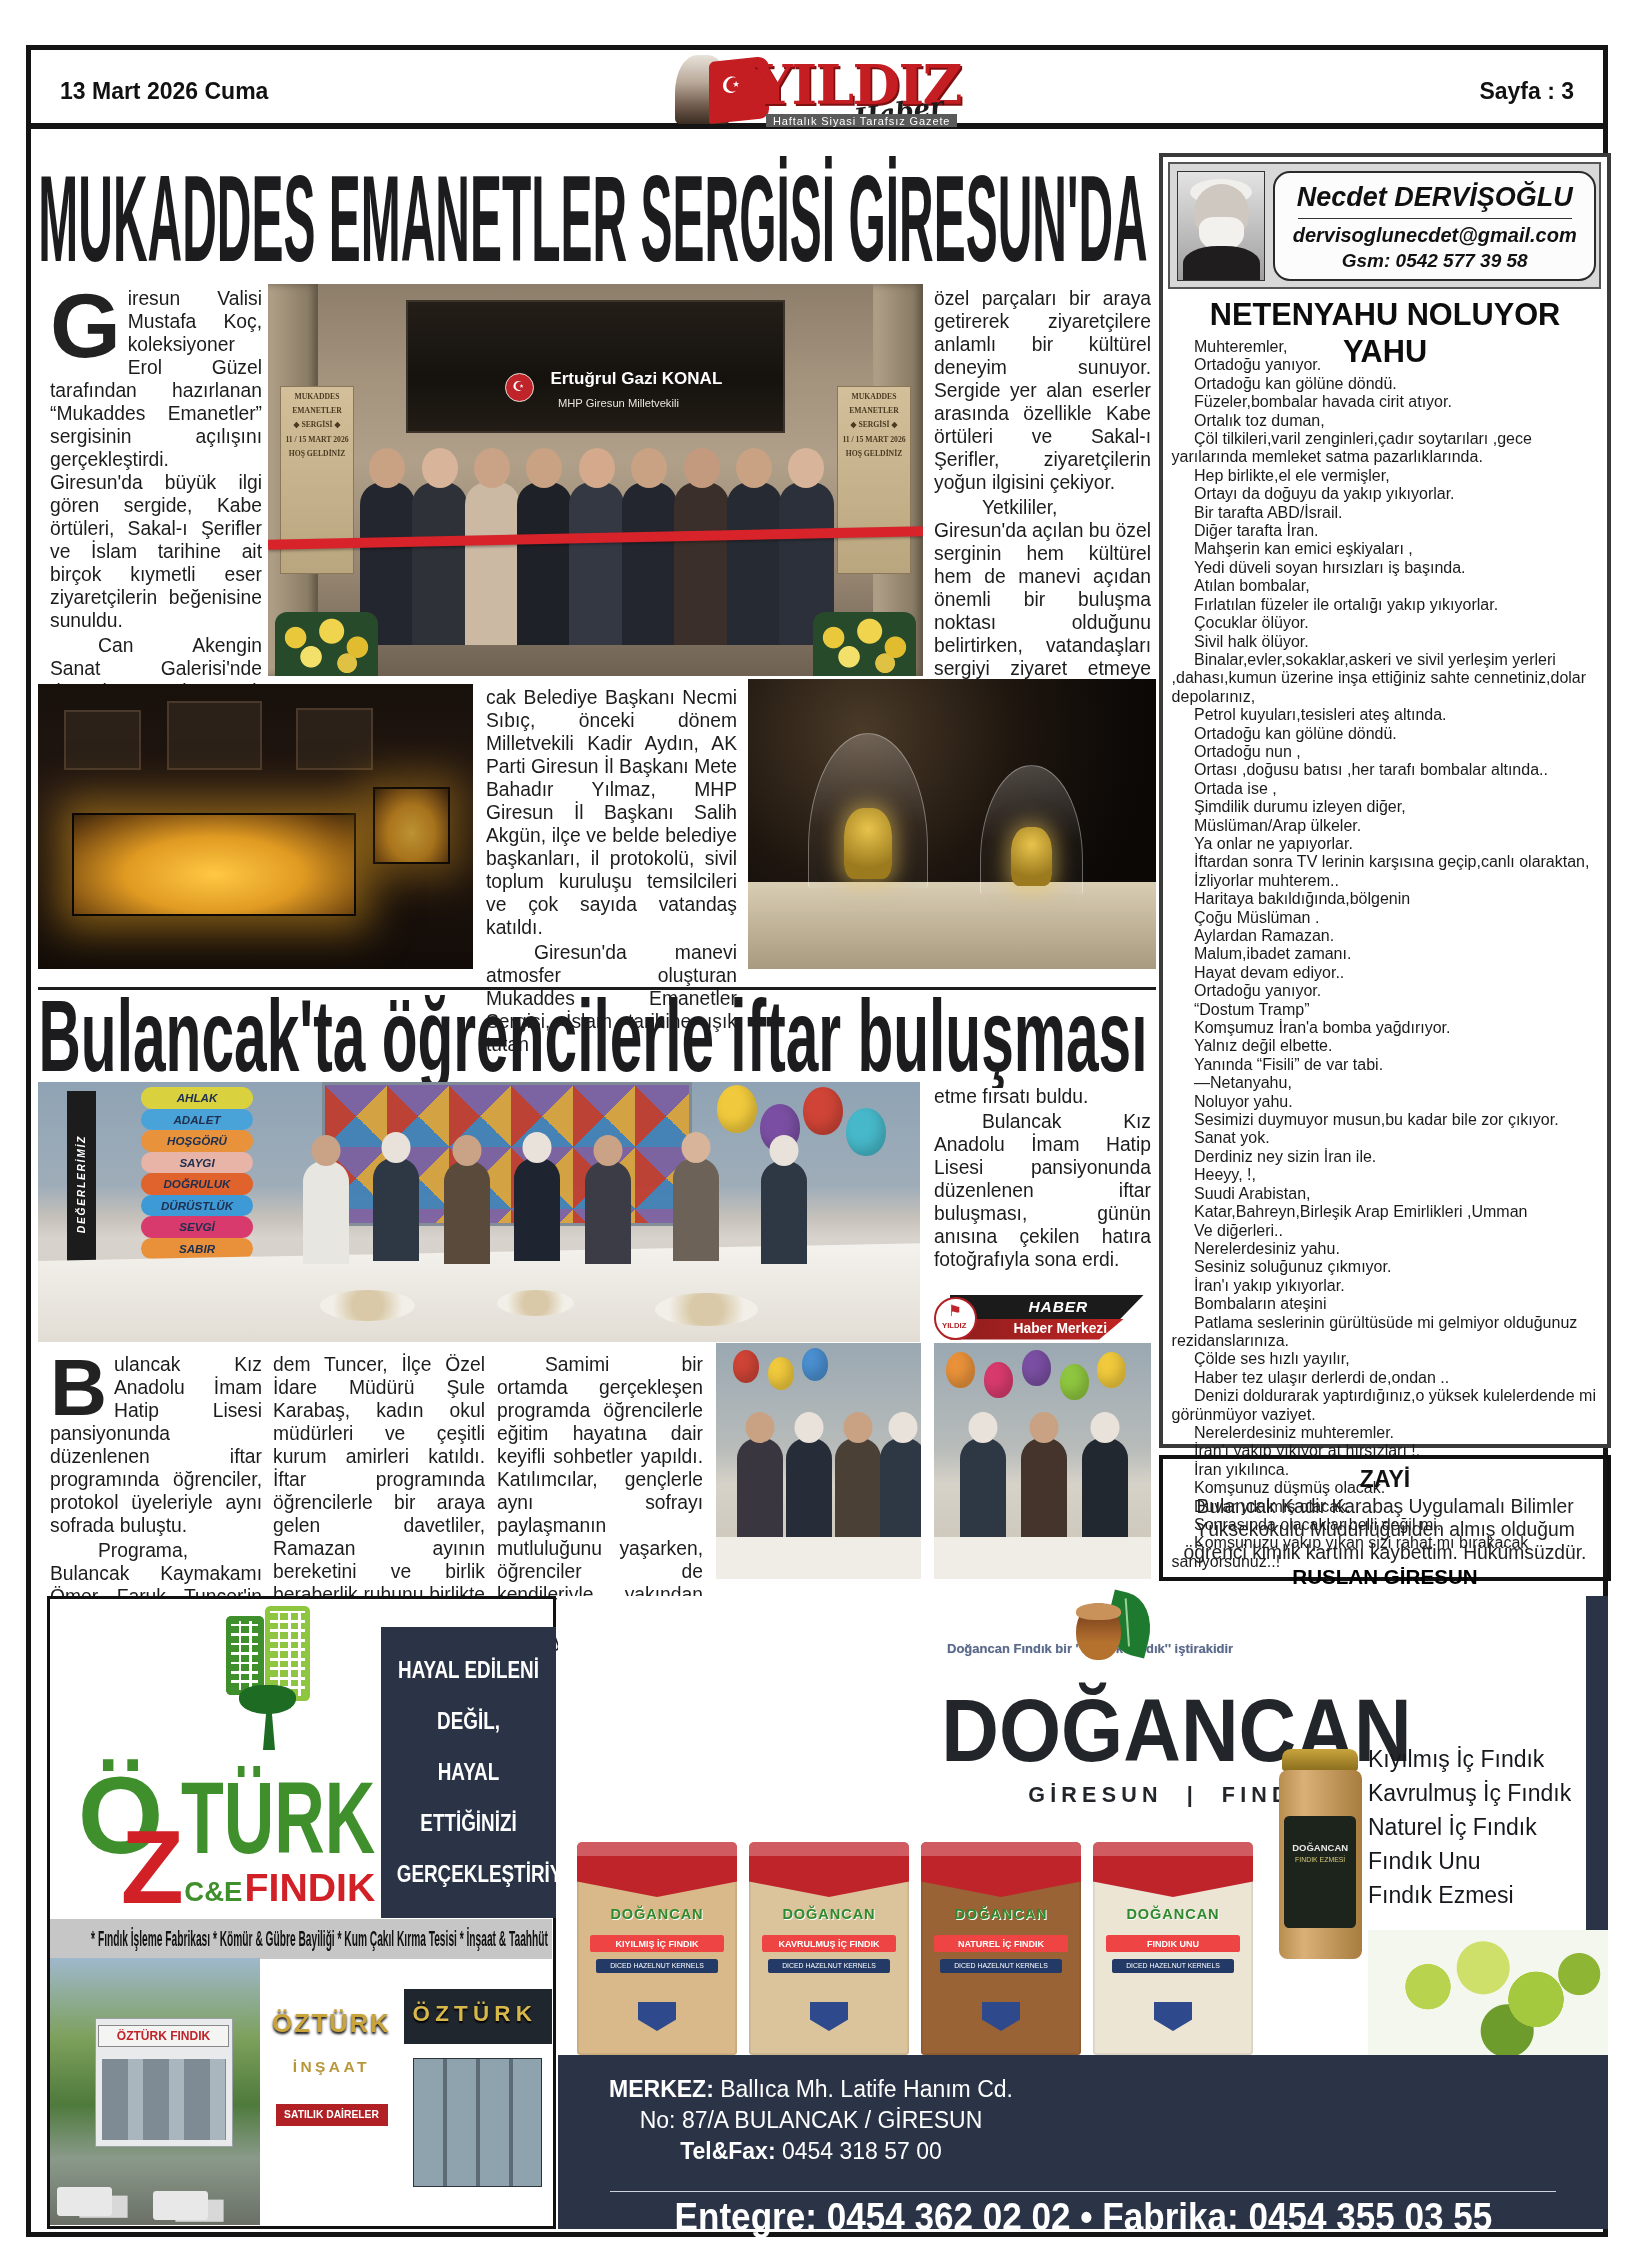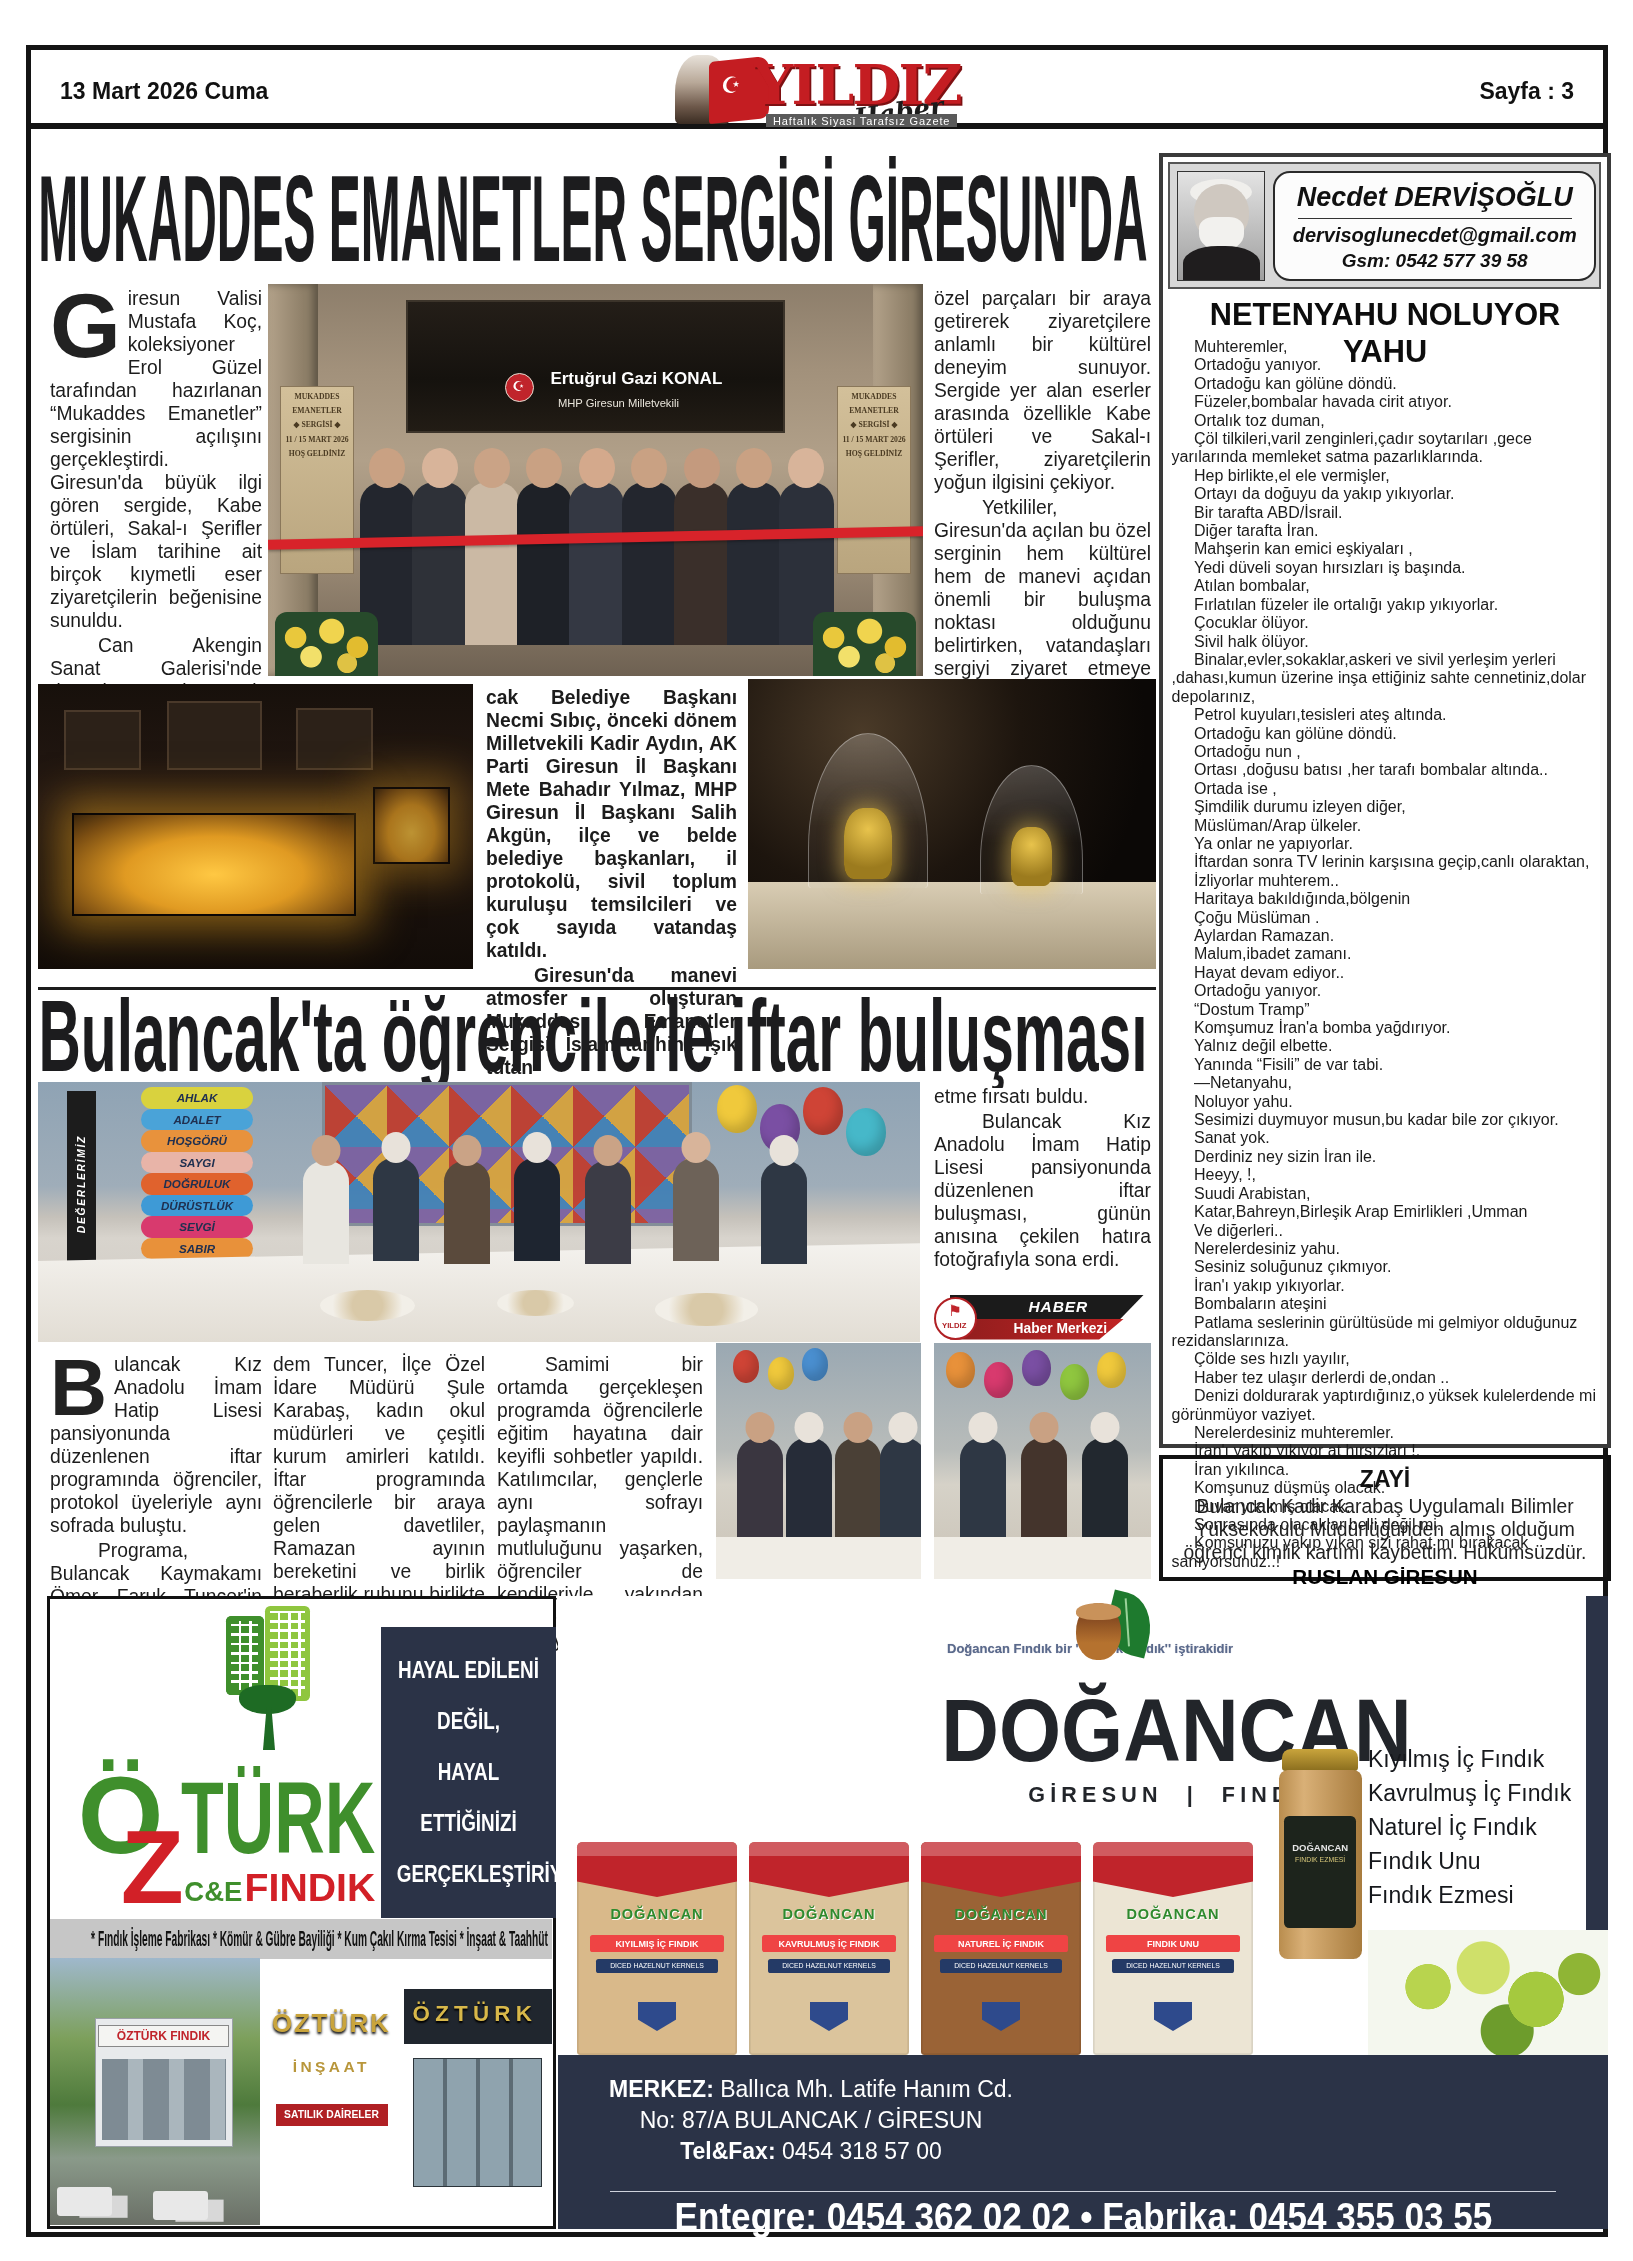--- a/index.html
+++ b/index.html
@@ -228,21 +228,21 @@
   </div>
 
   <div class="photo ph2" style="left:38px; top:684px; width:435px; height:285px;">
     <div class="ph2-frame" style="left:26px; top:26px; width:77px; height:60px;"></div>
     <div class="ph2-frame" style="left:129px; top:17px; width:95px; height:69px;"></div>
     <div class="ph2-frame" style="left:258px; top:24px; width:77px; height:62px;"></div>
     <div class="ph2-case" style="left:34px; top:129px; width:284px; height:103px;"></div>
     <div class="ph2-case" style="left:335px; top:103px; width:77px; height:77px; opacity:.7;"></div>
   </div>
 
-  <div class="bodycol" style="left:486px; top:686px; width:251px; height:301px;font-weight:bold;">
+  <div class="bodycol" style="left:486px; top:686px; width:251px; height:301px;">
     <p>cak Belediye Başkanı Necmi Sıbıç, önceki dönem Milletvekili Kadir Aydın, AK Parti Giresun İl Başkanı Mete Bahadır Yılmaz, MHP Giresun İl Başkanı Salih Akgün, ilçe ve belde belediye başkanları, il protokolü, sivil toplum kuruluşu temsilcileri ve çok sayıda vatandaş katıldı.</p>
     <p class="indent">Giresun'da manevi atmosfer oluşturan Mukaddes Emanetler Sergisi, İslam tarihine ışık tutan</p>
   </div>
 
   <div class="photo ph3" style="left:748px; top:679px; width:408px; height:290px;">
     <div class="ph3-table"></div>
     <div class="dome" style="left:60px; bottom:28%; width:120px; height:155px;"></div>
     <div class="dome" style="left:232px; bottom:26%; width:103px; height:129px;"></div>
   </div>
 

